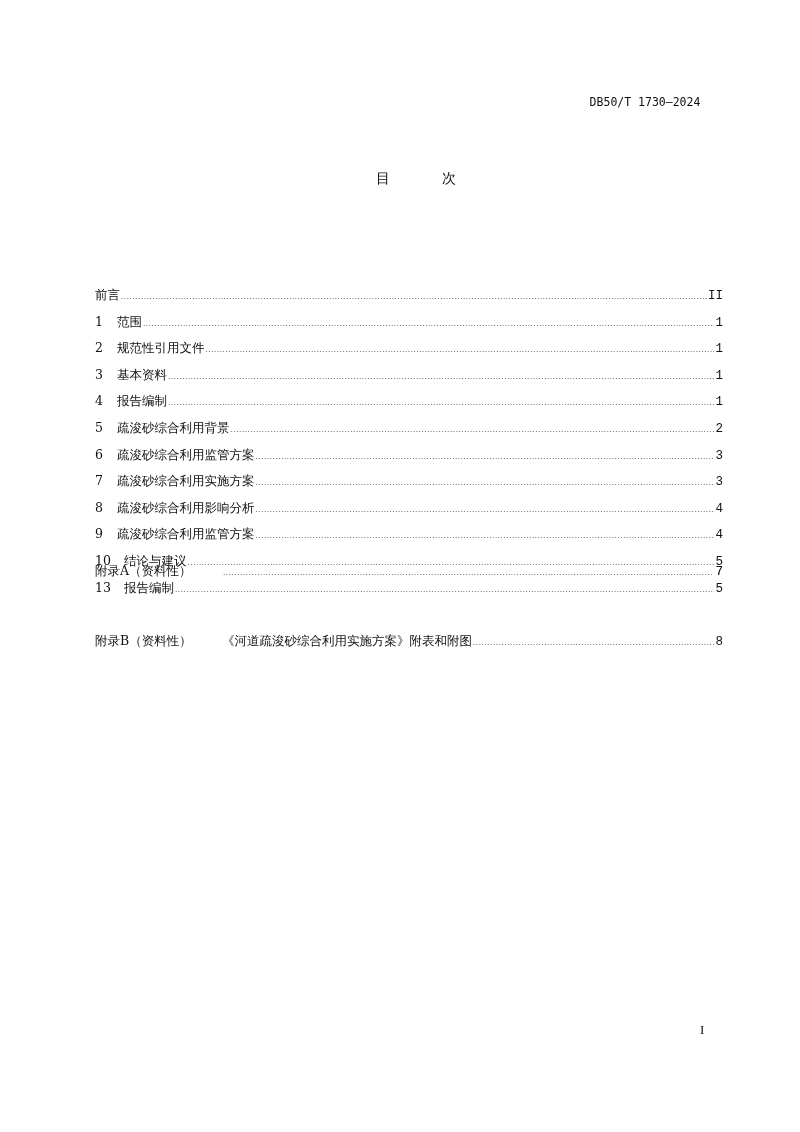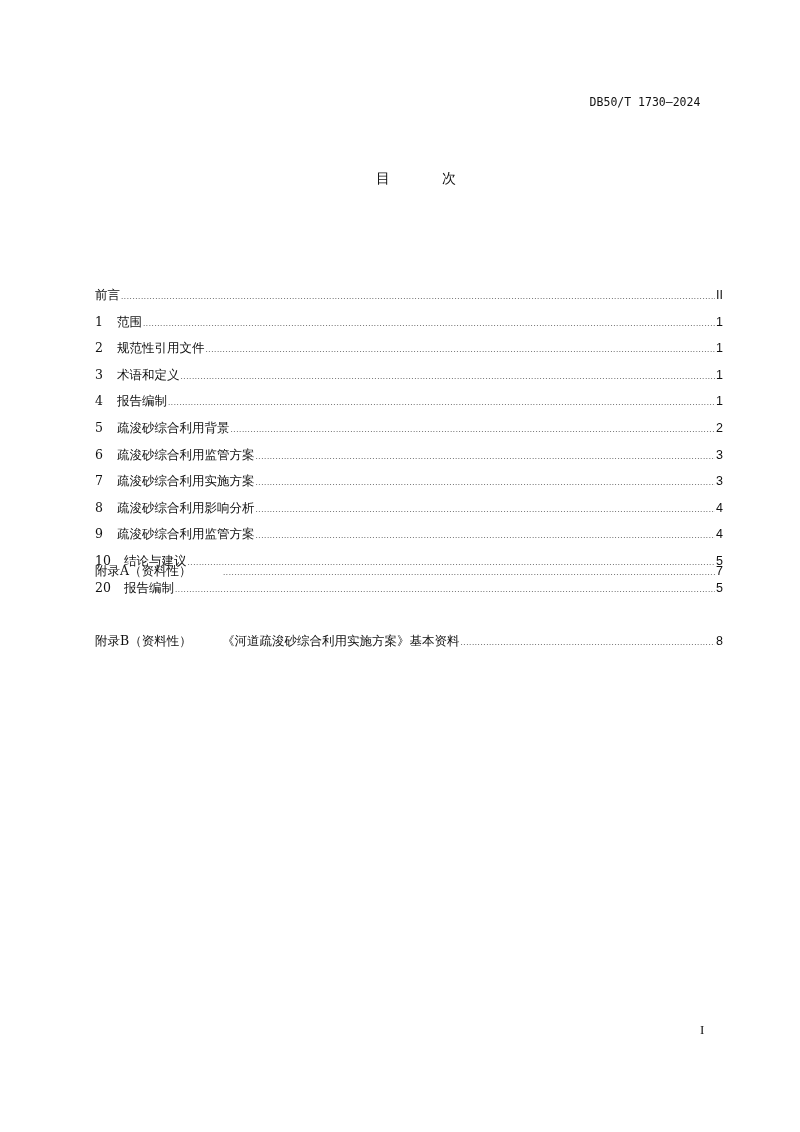--- a/index.html
+++ b/index.html
@@ -31,21 +31,21 @@
     .toc-num { white-space: pre; }
     .toc-label { white-space: nowrap; margin-top: 43px; }
     .toc-dots {
       flex: 1; overflow: hidden; white-space: nowrap; margin: 0 1px;
       font-size: 9px; letter-spacing: 0.6px; color: #333;
       font-family: "Liberation Serif", serif;
     }
     .toc-dots::after {
       content: "....................................................................................................................................................................................................................................................................................................................................";
     }
-    .toc-page { white-space: nowrap; font-family: Liberation Sans, sans-serif; }
+    .toc-page { white-space: nowrap; font-family: Liberation Mono, monospace; }
     .page-number {
       position: absolute; top: 1022px; left: 700px;
       font-family: "Liberation Serif", serif; font-size: 13px; color: #111;
     }
   </style>
 </head>
 <body>
 
 <div class="doc-code">DB50/T 1730—2024</div>
 
@@ -66,21 +66,21 @@
     <span class="toc-page">1</span>
   </div>
   <div class="toc-row">
     <span class="toc-num" style="width:22px">2</span>
     <span class="toc-label">规范性引用文件</span>
     <span class="toc-dots"></span>
     <span class="toc-page">1</span>
   </div>
   <div class="toc-row">
     <span class="toc-num" style="width:22px">3</span>
-    <span class="toc-label">术语和定义</span>
+    <span class="toc-label">基本资料</span>
     <span class="toc-dots"></span>
     <span class="toc-page">1</span>
   </div>
   <div class="toc-row">
     <span class="toc-num" style="width:22px">4</span>
     <span class="toc-label">报告编制</span>
     <span class="toc-dots"></span>
     <span class="toc-page">1</span>
   </div>
   <div class="toc-row">
@@ -113,31 +113,31 @@
     <span class="toc-dots"></span>
     <span class="toc-page">4</span>
   </div>
   <div class="toc-row">
     <span class="toc-num" style="width:29px">10</span>
     <span class="toc-label">结论与建议</span>
     <span class="toc-dots"></span>
     <span class="toc-page">5</span>
   </div>
   <div class="toc-row">
-    <span class="toc-num" style="width:29px">20</span>
+    <span class="toc-num" style="width:29px">13</span>
     <span class="toc-label">报告编制</span>
     <span class="toc-dots"></span>
     <span class="toc-page">5</span>
   </div>
   <div class="toc-row">
     <span class="toc-num" style="width:127px">附录A（资料性）</span>
     <span class="toc-dots"></span>
     <span class="toc-page">7</span>
   </div>
   <div class="toc-row">
     <span class="toc-num" style="width:127px">附录B（资料性）</span>
-    <span class="toc-label">《河道疏浚砂综合利用实施方案》基本资料</span>
+    <span class="toc-label">《河道疏浚砂综合利用实施方案》附表和附图</span>
     <span class="toc-dots"></span>
     <span class="toc-page">8</span>
   </div>
 </div>
 
 <div class="page-number">I</div>
 
 </body></html>

